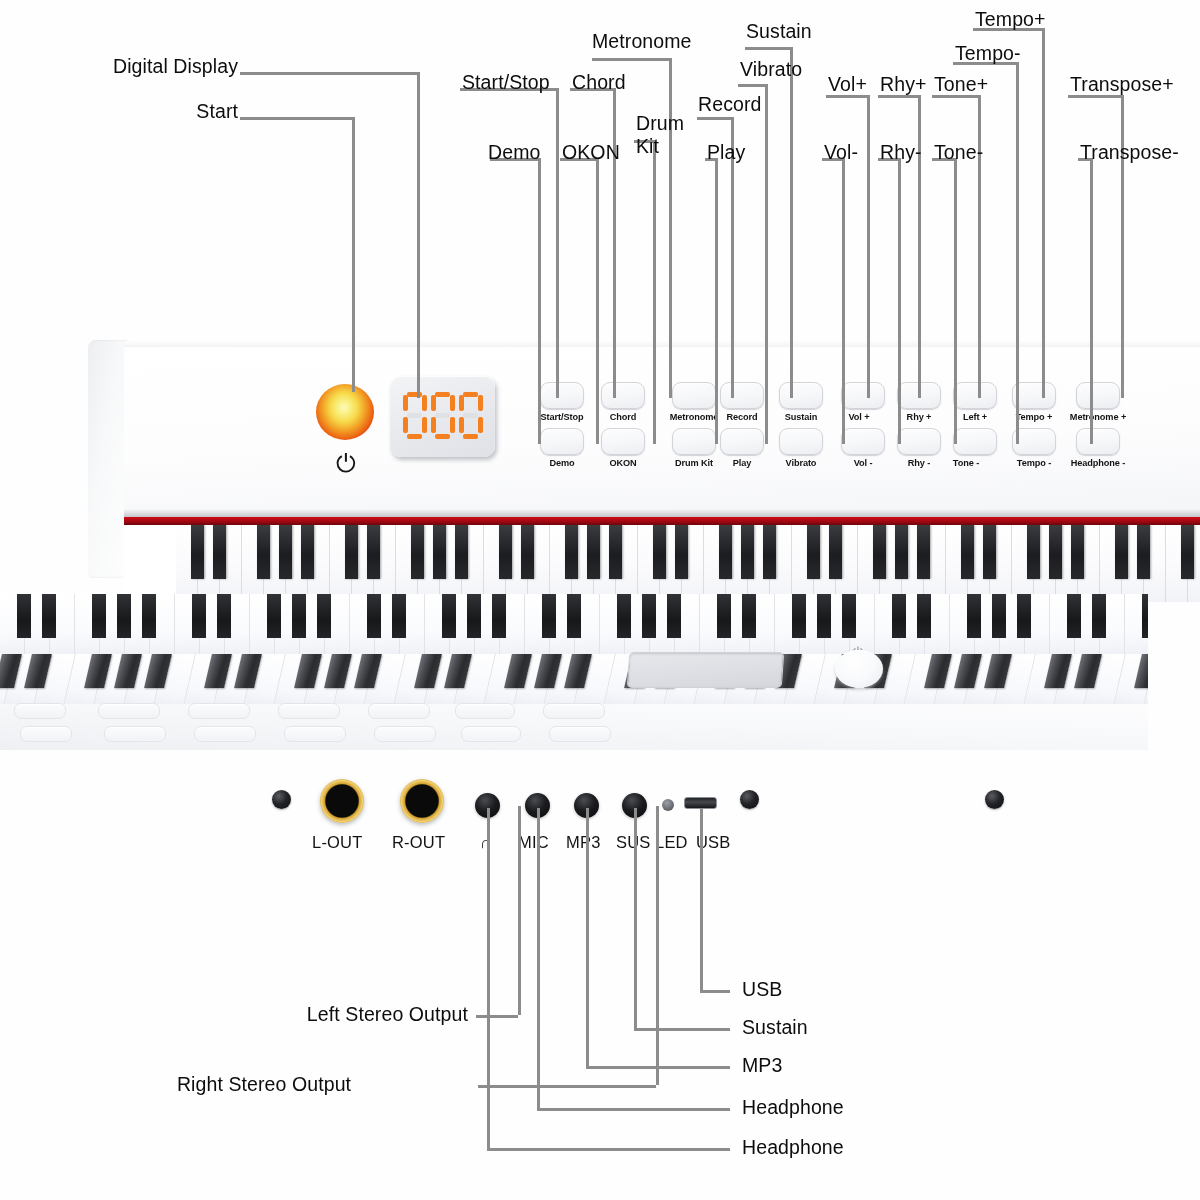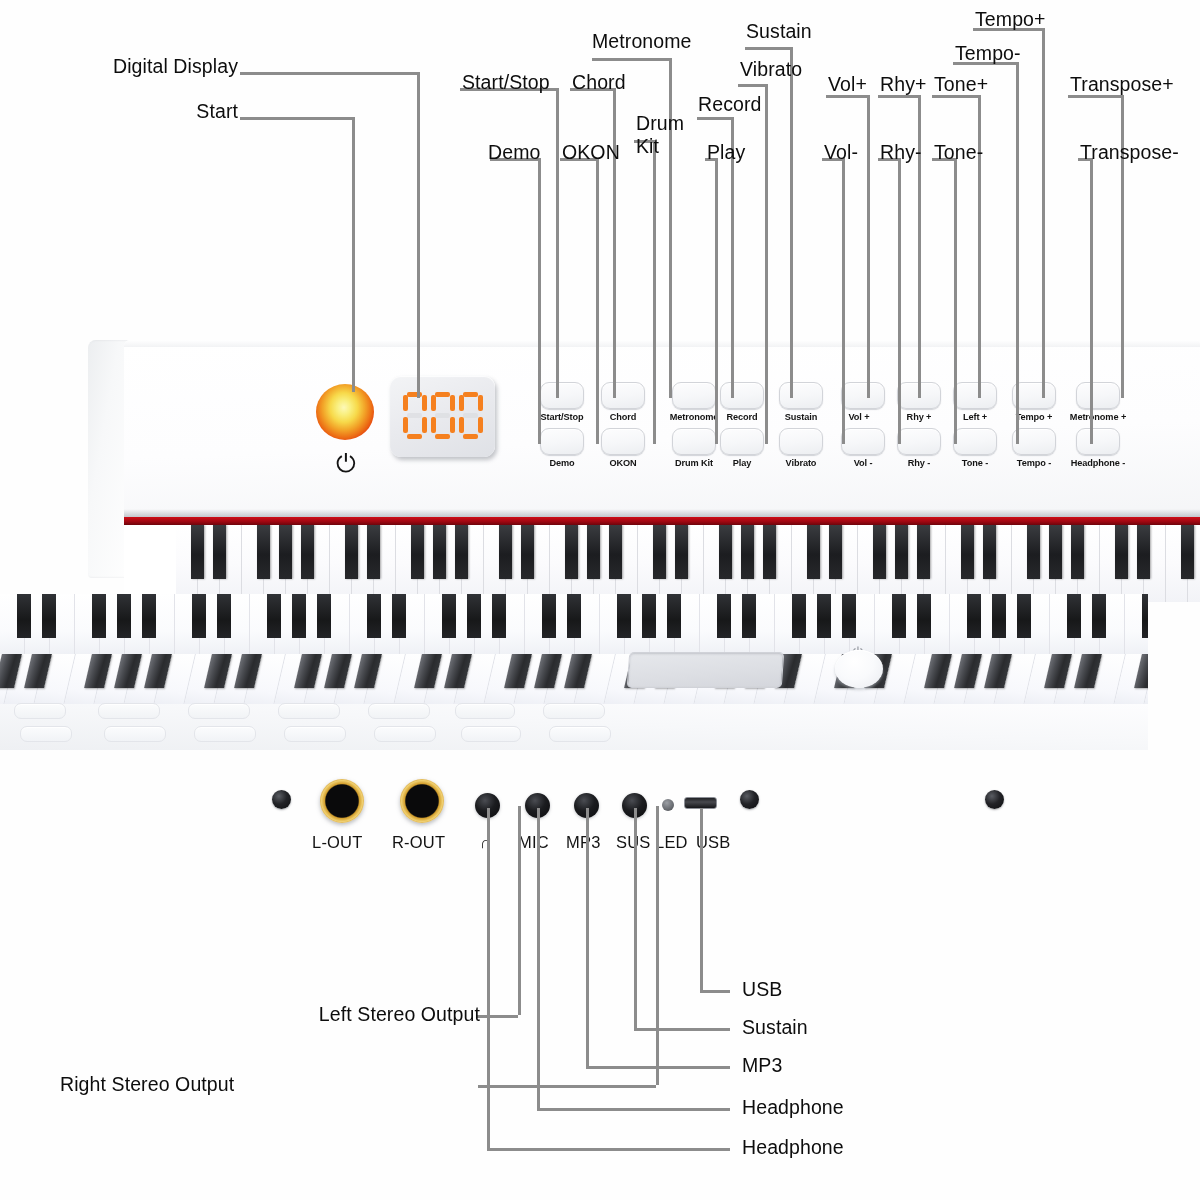--- a/index.html
+++ b/index.html
@@ -527,21 +527,21 @@
       <div class="btn-lab" style="left:803px;top:412px;width:112px;">Vol +</div>
       <div class="btn-t" style="left:841px;top:428px;width:44px;"></div>
       <div class="btn-lab" style="left:803px;top:458px;width:120px;">Vol -</div>
       <div class="btn-t" style="left:897px;top:382px;width:44px;"></div>
       <div class="btn-lab" style="left:859px;top:412px;width:120px;">Rhy +</div>
       <div class="btn-t" style="left:897px;top:428px;width:44px;"></div>
       <div class="btn-lab" style="left:859px;top:458px;width:120px;">Rhy -</div>
       <div class="btn-t" style="left:953px;top:382px;width:44px;"></div>
       <div class="btn-lab" style="left:915px;top:412px;width:120px;">Left +</div>
       <div class="btn-t" style="left:953px;top:428px;width:44px;"></div>
-      <div class="btn-lab" style="left:915px;top:458px;width:120px;">Tone -</div>
+      <div class="btn-lab" style="left:915px;top:458px;width:102px;">Tone -</div>
       <div class="btn-t" style="left:1012px;top:382px;width:44px;"></div>
       <div class="btn-lab" style="left:974px;top:412px;width:120px;">Tempo +</div>
       <div class="btn-t" style="left:1012px;top:428px;width:44px;"></div>
       <div class="btn-lab" style="left:974px;top:458px;width:120px;">Tempo -</div>
       <div class="btn-t" style="left:1076px;top:382px;width:44px;"></div>
       <div class="btn-lab" style="left:1038px;top:412px;width:120px;">Metronome +</div>
       <div class="btn-t" style="left:1076px;top:428px;width:44px;"></div>
       <div class="btn-lab" style="left:1038px;top:458px;width:120px;">Headphone -</div>
     </div>
   <div id="layerBotBtns">
@@ -658,22 +658,22 @@
       <div class="callout" style="left:828px;top:73px;">Vol+</div>
       <div class="callout" style="left:824px;top:141px;">Vol-</div>
       <div class="callout" style="left:880px;top:73px;">Rhy+</div>
       <div class="callout" style="left:880px;top:141px;">Rhy-</div>
       <div class="callout" style="left:934px;top:73px;">Tone+</div>
       <div class="callout" style="left:934px;top:141px;">Tone-</div>
       <div class="callout" style="left:975px;top:8px;">Tempo+</div>
       <div class="callout" style="left:955px;top:42px;">Tempo-</div>
       <div class="callout" style="left:1070px;top:73px;">Transpose+</div>
       <div class="callout" style="left:1080px;top:141px;">Transpose-</div>
-      <div class="callout r" style="left:72px;top:1003px;width:408px;text-align:right;">Left Stereo Output</div>
-      <div class="callout r" style="left:60px;top:1073px;width:408px;text-align:left;">Right Stereo Output</div>
+      <div class="callout r" style="left:60px;top:1003px;width:408px;text-align:right;">Left Stereo Output</div>
+      <div class="callout r" style="left:60px;top:1073px;width:408px;text-align:center;">Right Stereo Output</div>
       <div class="callout" style="left:742px;top:978px;">USB</div>
       <div class="callout" style="left:742px;top:1016px;">Sustain</div>
       <div class="callout" style="left:742px;top:1054px;">MP3</div>
       <div class="callout" style="left:742px;top:1096px;">Headphone</div>
       <div class="callout" style="left:742px;top:1136px;">Headphone</div>
     </div>
 
 </div>
 
 </body></html>

